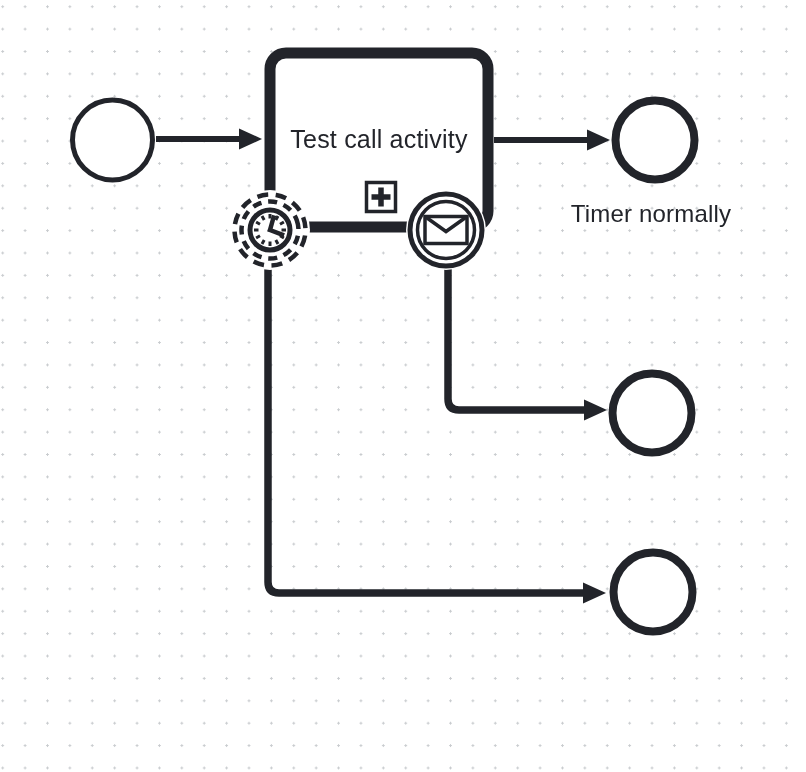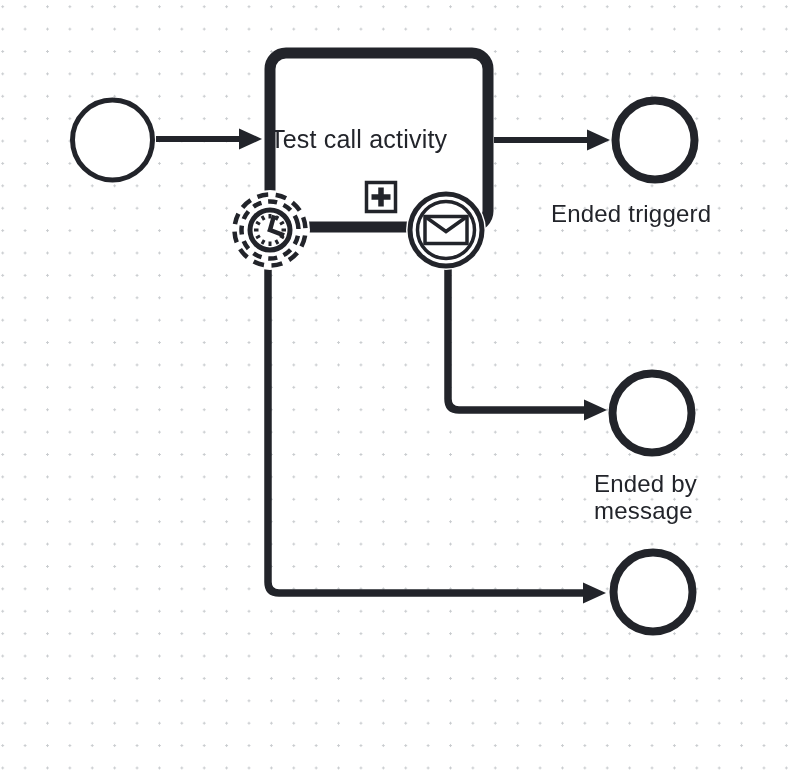--- a/index.html
+++ b/index.html
@@ -18,20 +18,21 @@
     background-position: -8.5px -4.5px;
   }
   .diagram-svg {
     position: absolute;
     left: 0;
     top: 0;
   }
   .bpmn-label {
     position: absolute;
     color: #22242a;
+    text-align: center;
     font-size: 24px;
     line-height: 27px;
     letter-spacing: 0.2px;
     cursor: default;
     user-select: none;
   }
   .activity-label {
     font-size: 25px;
     line-height: 27px;
   }
@@ -105,18 +106,17 @@
       <circle cx="652" cy="413" r="39.5" fill="#ffffff" stroke="#22242a" stroke-width="8"></circle>
     </g>
 
     <g>
       <circle cx="653" cy="592" r="39.5" fill="#ffffff" stroke="#22242a" stroke-width="8"></circle>
     </g>
   </svg>
 
   <div class="bpmn-label activity-label" style="left:270px; top:126px; width:218px;">Test call activity</div>
 
-  <div class="bpmn-label" style="left:551px; top:200px; width:200px;">Ended triggerd</div>
+  <div class="bpmn-label" style="left:551px; top:200px; width:200px;">Timer normally</div>
 
-  <div class="bpmn-label" style="left:594px; top:470px; width:120px;">Ended by message</div>
 
 
 </div>
 
 </body></html>

